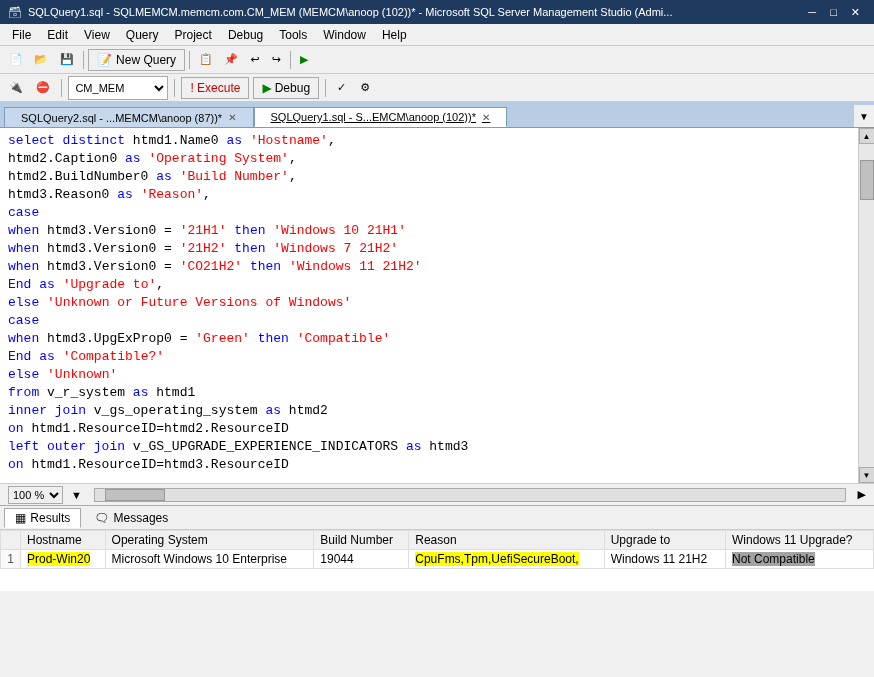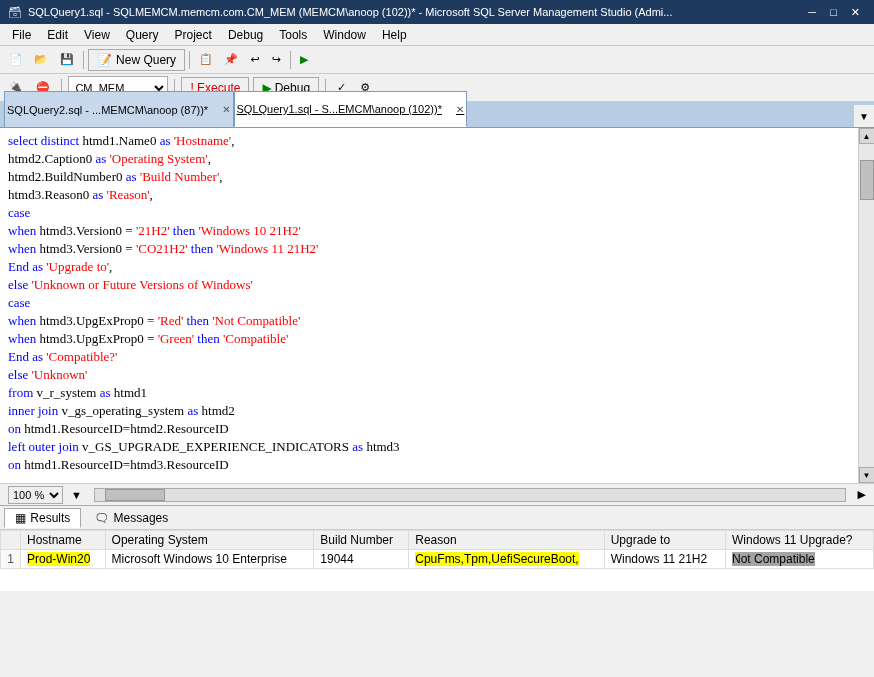--- a/index.html
+++ b/index.html
@@ -103,27 +103,27 @@
       display: flex;
       align-items: flex-end;
       height: 26px;
       border-bottom: 1px solid #7a9cbf;
       padding-left: 4px;
     }
     .tab {
       background: #c8d8ec;
       border: 1px solid #7a9cbf;
       border-bottom: none;
-      padding: 3px 2px;
-      font-size: 11px;
-      cursor: pointer;
-      display: flex;
-      align-items: center;
-      gap: 14px;
-      height: 36px;
+      padding: 3px 16px;
+      font-size: 11px;
+      cursor: pointer;
+      display: flex;
+      align-items: center;
+      gap: 6px;
+      height: 20px;
       color: #000;
     }
     .tab.active {
       background: #ffffff;
       border-bottom: 1px solid white;
       font-weight: normal;
       text-decoration: underline;
     }
     .tab-close { font-size: 10px; cursor: pointer; color: #555; }
 
@@ -249,21 +249,21 @@
     
     .toolbar2 {
       background: #f0f0f0;
       display: flex;
       align-items: center;
       height: 28px;
       border-bottom: 1px solid #ccc;
       padding: 2px 4px;
       gap: 4px;
     }
-    .line { display: block; font-family: Liberation Serif, serif; }
+    .line { display: block; }
   </style>
 </head>
 <body>
 
 <div class="title-bar">
   <div class="title-bar-left">
     <span>🗃</span>
     <span>SQLQuery1.sql - SQLMEMCM.memcm.com.CM_MEM (MEMCM\anoop (102))* - Microsoft SQL Server Management Studio (Admi...</span>
   </div>
   <div class="title-bar-right">
@@ -337,26 +337,26 @@
   <button class="toolbar-btn" style="font-size:10px;">▼</button>
 </div>
 
 <div style="display:flex; height: 355px;">
   <div class="editor-area" id="editor" style="flex:1; overflow-y:auto;">
   <div class="line"><span class="kw">select distinct</span> htmd1.Name0 <span class="kw">as</span> <span class="str">'Hostname'</span>,</div>
       <div class="line">  htmd2.Caption0 <span class="kw">as</span> <span class="str">'Operating System'</span>,</div>
       <div class="line">  htmd2.BuildNumber0 <span class="kw">as</span> <span class="str">'Build Number'</span>,</div>
       <div class="line">  htmd3.Reason0 <span class="kw">as</span> <span class="str">'Reason'</span>,</div>
       <div class="line"><span class="kw">case</span></div>
-      <div class="line">  <span class="kw">when</span> htmd3.Version0 = <span class="str">'21H2'</span> <span class="kw">then</span> <span class="str">'Windows 10 21H2'</span></div>
+      <div class="line">  <span class="kw">when</span> htmd3.Version0 = <span class="str">'21H1'</span> <span class="kw">then</span> <span class="str">'Windows 10 21H1'</span></div>
+      <div class="line">  <span class="kw">when</span> htmd3.Version0 = <span class="str">'21H2'</span> <span class="kw">then</span> <span class="str">'Windows 7 21H2'</span></div>
       <div class="line">  <span class="kw">when</span> htmd3.Version0 = <span class="str">'CO21H2'</span> <span class="kw">then</span> <span class="str">'Windows 11 21H2'</span></div>
       <div class="line"><span class="kw">End as</span> <span class="str">'Upgrade to'</span>,</div>
       <div class="line">  <span class="kw">else</span> <span class="str">'Unknown or Future Versions of Windows'</span></div>
       <div class="line"><span class="kw">case</span></div>
-      <div class="line">  <span class="kw">when</span> htmd3.UpgExProp0 = <span class="str">'Red'</span> <span class="kw">then</span> <span class="str">'Not Compatible'</span></div>
       <div class="line">  <span class="kw">when</span> htmd3.UpgExProp0 = <span class="str">'Green'</span> <span class="kw">then</span> <span class="str">'Compatible'</span></div>
       <div class="line"><span class="kw">End as</span> <span class="str">'Compatible?'</span></div>
       <div class="line">  <span class="kw">else</span> <span class="str">'Unknown'</span></div>
       <div class="line"><span class="kw">from</span> v_r_system <span class="kw">as</span> htmd1</div>
       <div class="line"><span class="kw">inner join</span> v_gs_operating_system <span class="kw">as</span> htmd2</div>
       <div class="line"><span class="kw">on</span> htmd1.ResourceID=htmd2.ResourceID</div>
       <div class="line"><span class="kw">left outer join</span> v_GS_UPGRADE_EXPERIENCE_INDICATORS <span class="kw">as</span> htmd3</div>
       <div class="line"><span class="kw">on</span> htmd1.ResourceID=htmd3.ResourceID</div>
     </div>
   <div class="scrollbar-v">

